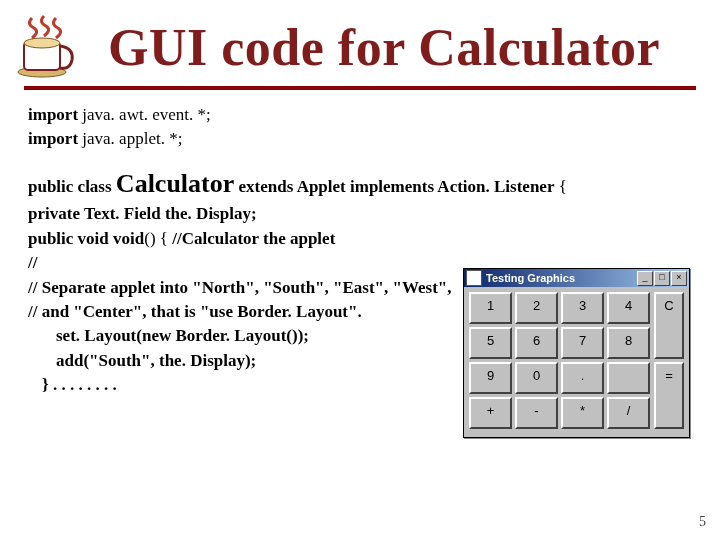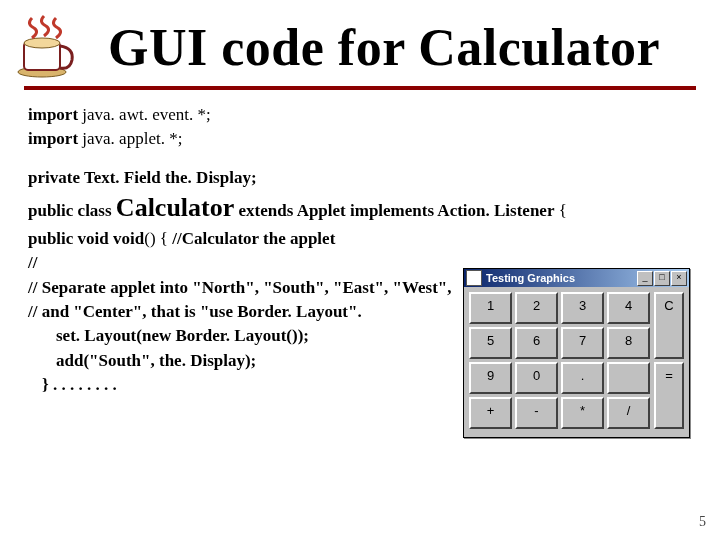--- a/index.html
+++ b/index.html
@@ -25,21 +25,21 @@
   }
   .coffee-icon {
     width: 70px;
     height: 70px;
     flex: 0 0 70px;
     position: relative;
   }
   .title {
     font-size: 52px;
     font-weight: bold;
-    color: #000000;
+    color: #7f1d1d;
     margin: 8px 0 0 28px;
     letter-spacing: 0.5px;
   }
   .hr-red {
     border: none;
     border-top: 4px solid #8b0000;
     margin: 6px 24px 0 24px;
   }
   .body {
     padding: 14px 28px 0 28px;
@@ -153,25 +153,25 @@
   </div>
 
   <hr class="hr-red">
 
   <div class="body">
     <p><span class="kw">import</span><span> java. awt. event. *;</span></p>
     <p><span class="kw">import</span><span> java. applet. *;</span></p>
 
     <div class="gap"></div>
 
-    <p><span class="kw">private</span><span class="kw"> Text. Field the. Display;</span></p>
-
     <p>
       <span class="kw">public class </span><span class="cls-name">Calculator</span><span class="kw"> extends </span><span class="kw">Applet</span><span class="kw"> implements </span><span class="kw">Action. Listener</span><span> {</span>
     </p>
+
+    <p><span class="kw">private</span><span class="kw"> Text. Field the. Display;</span></p>
 
     <p>
       <span class="kw">public void </span><span class="kw">void</span><span>() {</span><span class="kw">    //Calculator the applet</span>
     </p>
 
     <p class="kw">//</p>
     <p class="kw">//  Separate applet into "North", "South", "East", "West",</p>
     <p class="kw">//  and "Center", that is "use Border. Layout".</p>
 
     <p class="indent1"><span class="kw">set. Layout(</span><span class="kw">new</span><span class="kw"> Border. Layout());</span></p>

